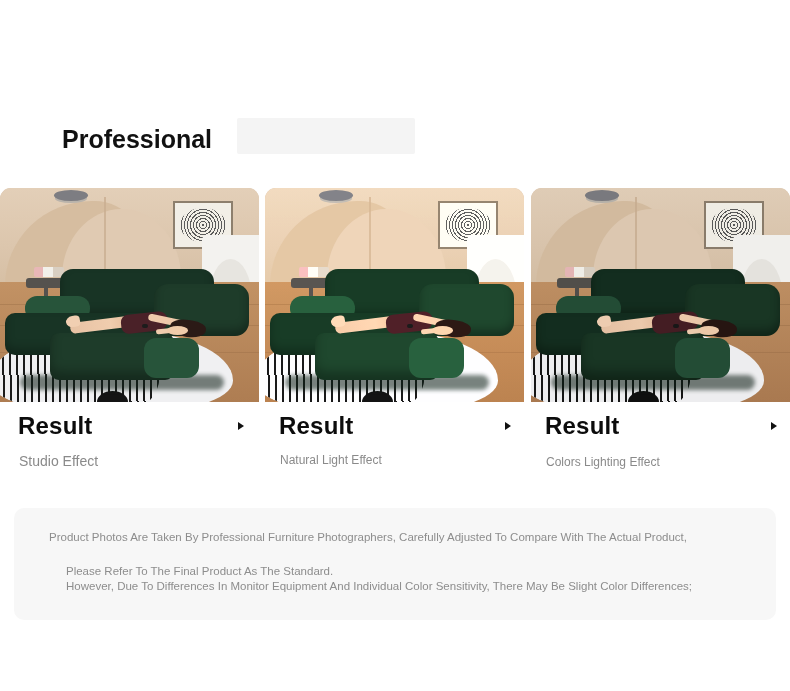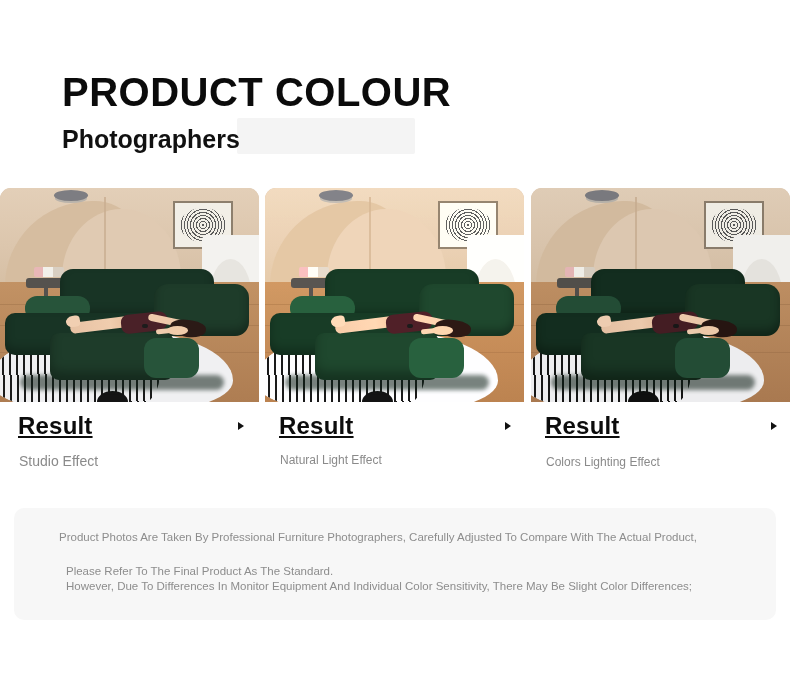--- a/index.html
+++ b/index.html
@@ -133,21 +133,21 @@
   
   .photo.v0 .scene{filter:brightness(1.0) saturate(1.0) contrast(1.0);}
   .photo.v1 .scene{filter:brightness(1.05) saturate(1.10) contrast(1.02);}
   .photo.v2 .scene{filter:brightness(0.97) saturate(0.96) contrast(1.04);}
 
   
   .caption{position:relative;width:259px;height:82px;}
   .result{
     position:absolute;left:18px;top:12px;
     font-size:24px;font-weight:bold;color:#0c0c0c;line-height:1;
-    letter-spacing:.2px;white-space:nowrap;text-decoration:underline;
+    letter-spacing:.2px;white-space:nowrap;
   }
   .card.c1 .result,.card.c2 .result{left:14px;}
   .arrow{
     position:absolute;top:20px;width:0;height:0;
     border-left:6px solid #111;border-top:4px solid transparent;border-bottom:4px solid transparent;
   }
   .card.c0 .arrow{left:238px;} .card.c1 .arrow{left:240px;} .card.c2 .arrow{left:240px;}
   .effect{
     position:absolute;color:#8a8a8a;white-space:nowrap;line-height:1;
   }
@@ -155,38 +155,37 @@
   .card.c1 .effect{left:15px;top:52px;font-size:12px;}
   .card.c2 .effect{left:15px;top:54px;font-size:12px;}
 
   
   .note{
     position:absolute;left:14px;top:508px;width:762px;height:112px;
     background:#f7f7f7;border-radius:10px;
   }
   .note-p1{
     position:absolute;left:35px;top:22px;width:700px;
-    font-size:11.5px;color:#8d8d8d;line-height:15px;margin-left:10px;
+    font-size:11.5px;color:#8d8d8d;line-height:15px;
   }
   .note-p2{
     position:absolute;left:52px;top:56px;width:690px;
     font-size:11.5px;color:#8d8d8d;line-height:15px;
   }
   .note-line{display:block;}
 </style>
 </head>
 <body>
 
 <div class="page">
 
   <div class="header">
-    <div class="title">PRODUCT COLOUR</div>
     <div class="subtitle-wrap">
       <div class="subtitle-ghost"></div>
-      <div class="subtitle">Photographers</div>
+      <div class="subtitle">Professional</div>
     </div>
   </div>
 
   <div class="cards">
 
     <div class="card c0">
       <div class="photo v0" style="--g1:#1e3c2a;--g2:#183425;--g3:#27543a;">
         <div class="scene">
           <div class="wall-upper"></div>
           <div class="wall-arch"></div>

